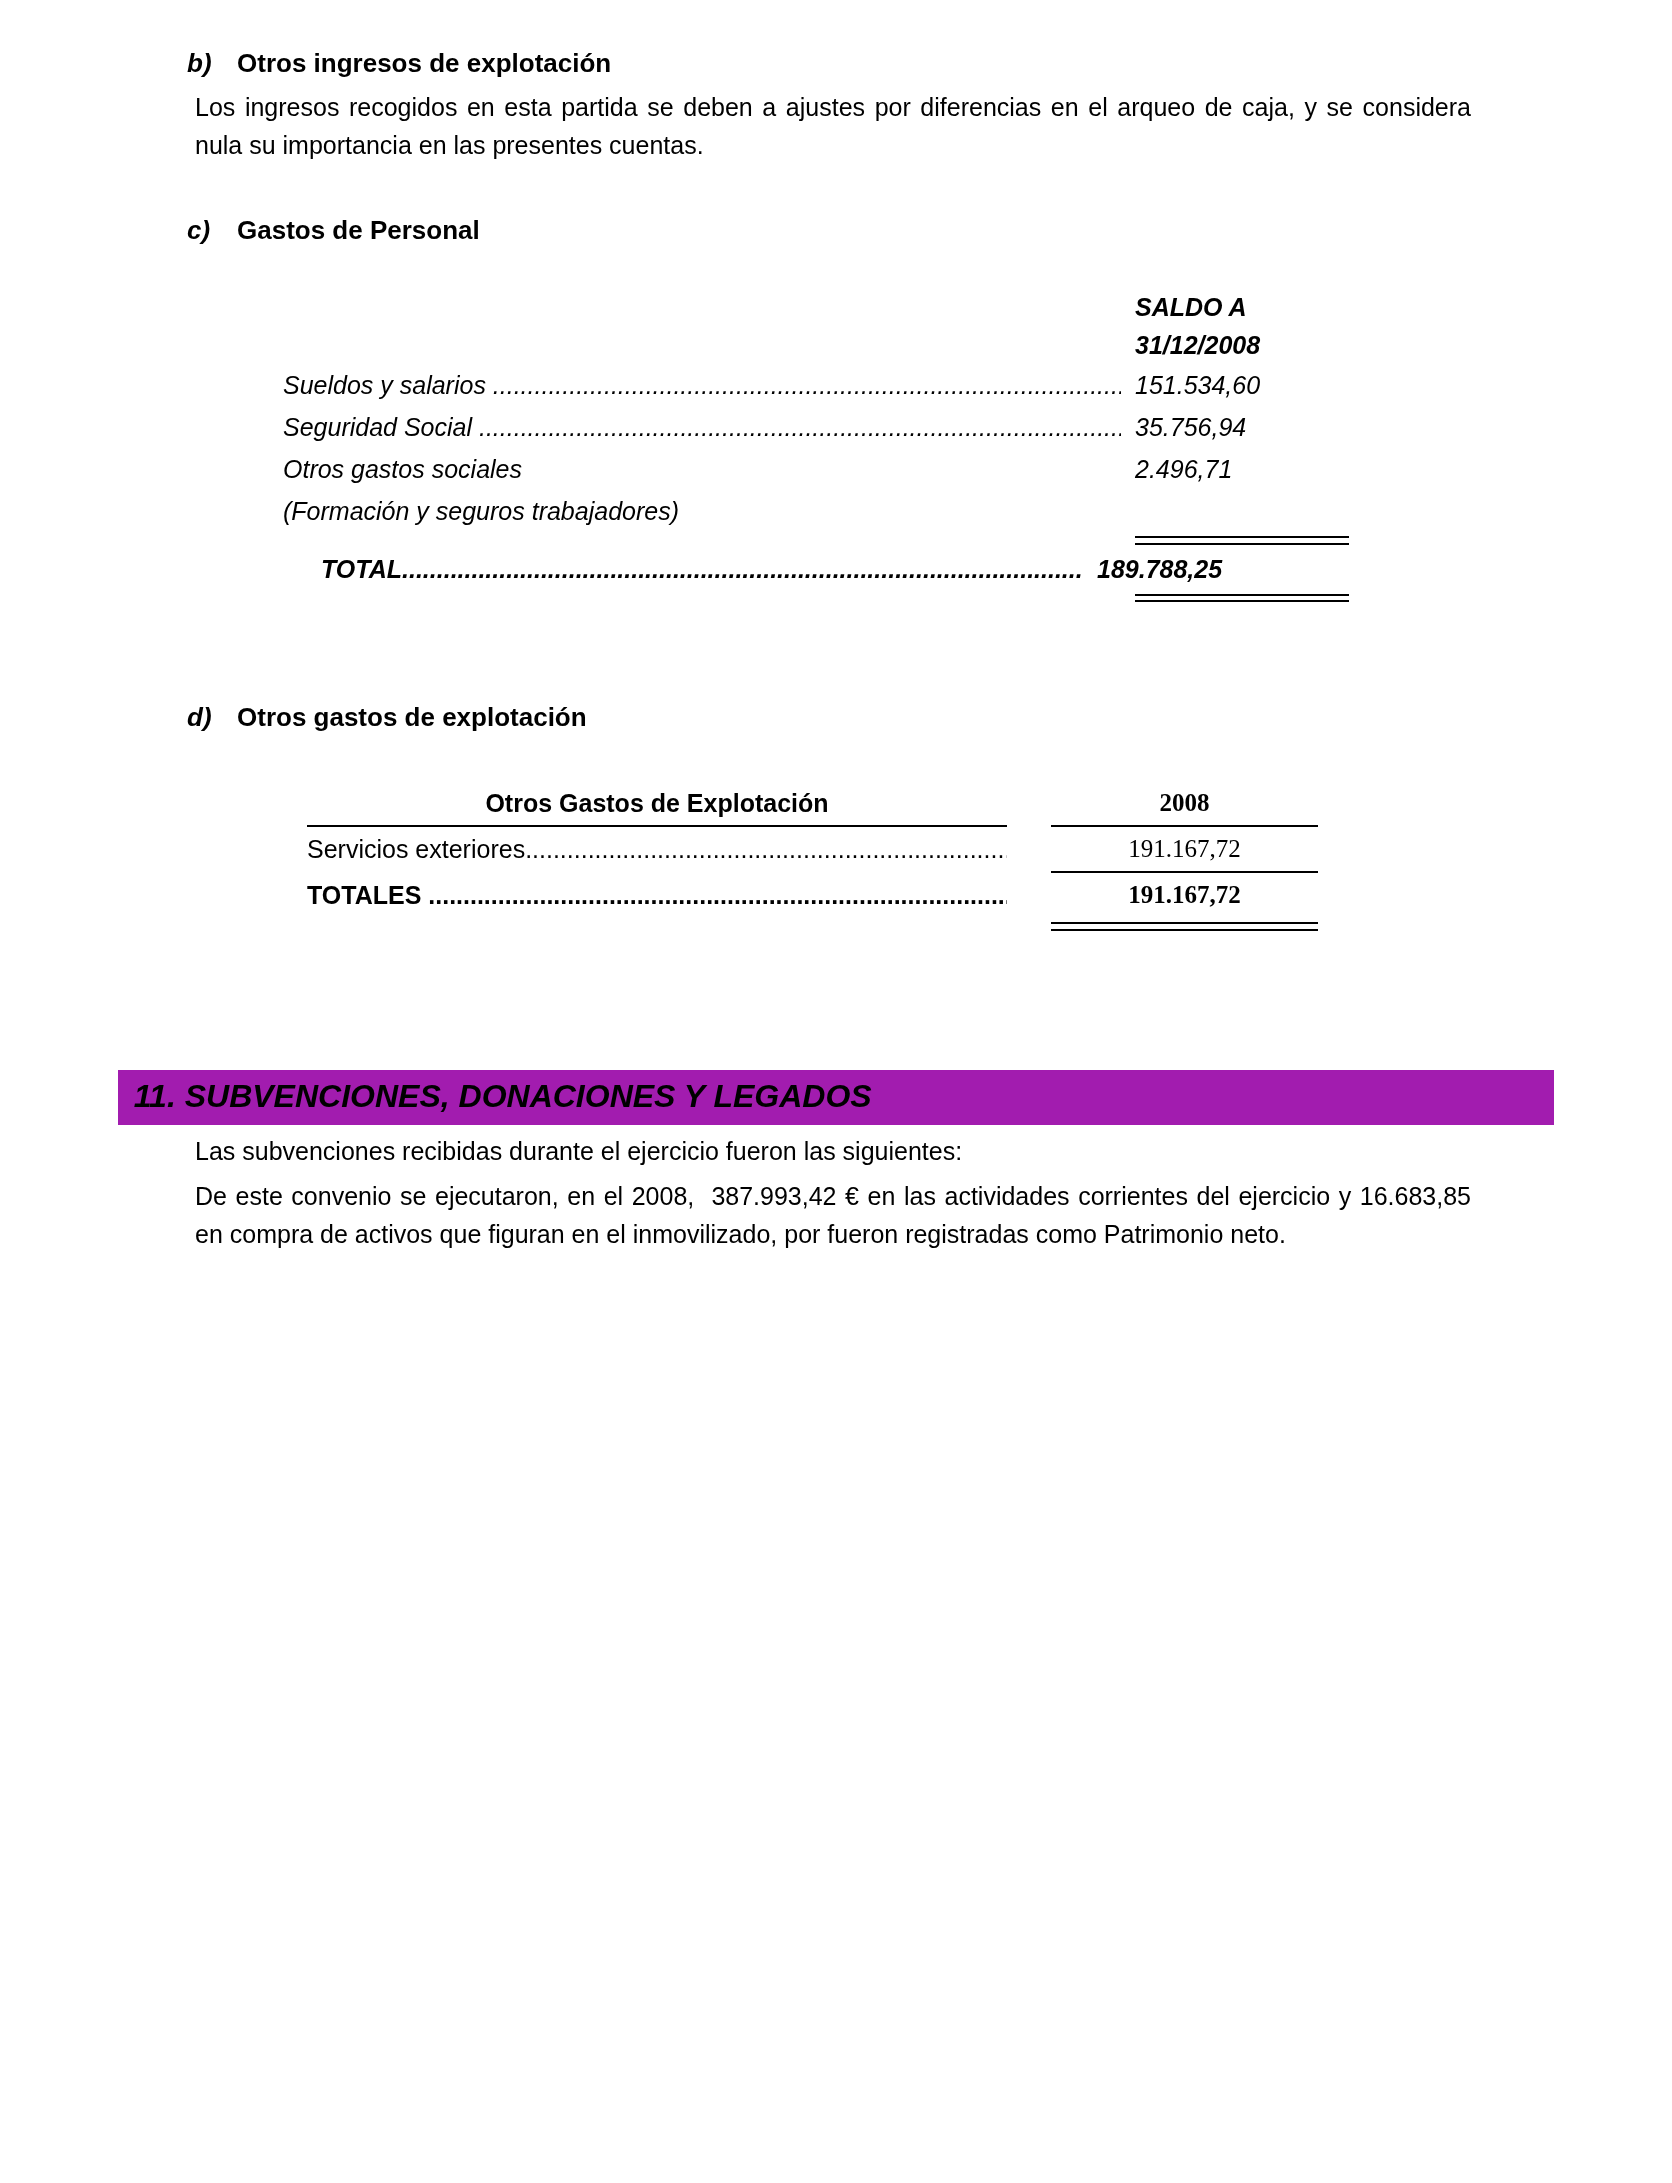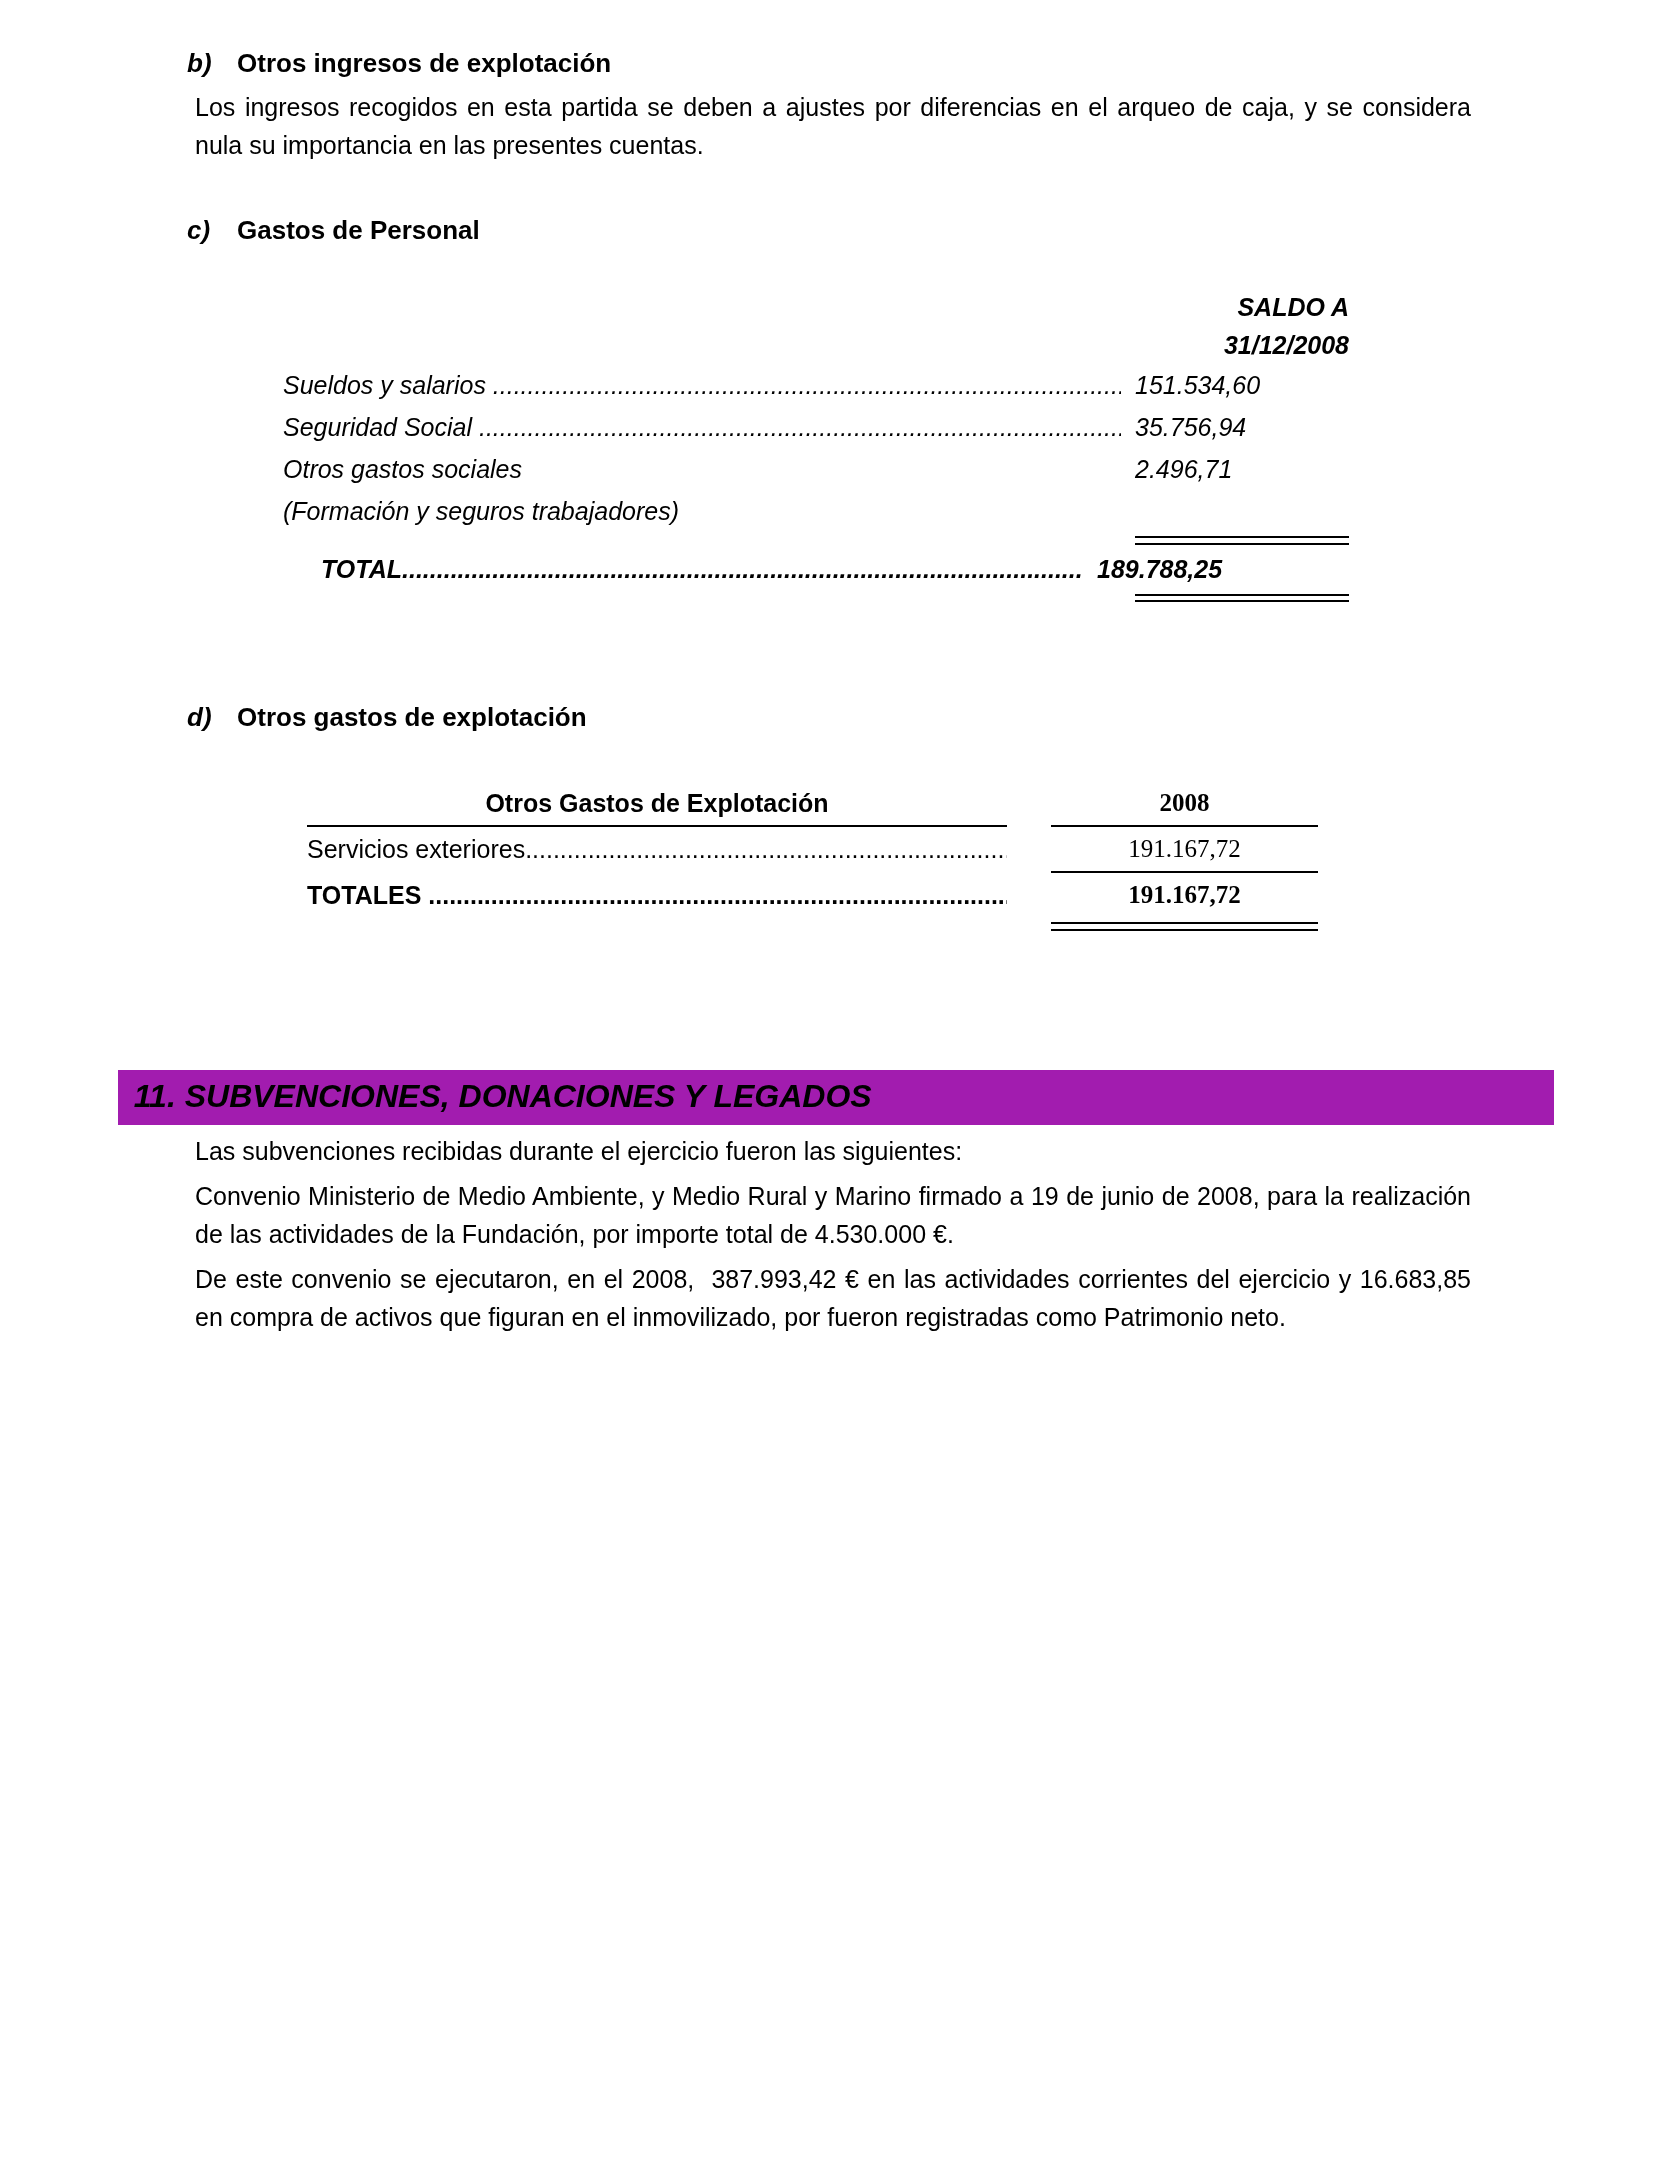--- a/index.html
+++ b/index.html
@@ -27,21 +27,21 @@
   .just { text-align: justify; }
   .mt-par { margin-top: 36px; }
   .mt-sec { margin-top: 49px; }
   .mt-secd { margin-top: 94px; }
 
   
   .ctable { margin-left: 96px; margin-top: 41px; font-style: italic; }
   .crow { display: flex; gap: 14px; line-height: 1.68; }
   .clabel { flex: 0 0 838px; white-space: nowrap; overflow: hidden; }
   .cvalue { flex: 0 0 214px; text-align: left; }
-  .chead { font-weight: bold; text-align: right; line-height: 1.5; }
+  .chead { font-weight: bold; text-align: left; line-height: 1.5; }
   .ctotal { font-weight: bold; }
   .ctotal .clabel { padding-left: 38px; flex: 0 0 800px; }
   .double-rule {
     border-top: 2.4px solid #000;
     border-bottom: 2.4px solid #000;
     height: 8.7px;
     margin: 3.9px 0 3.1px 0;
   }
 
   
@@ -149,18 +149,17 @@
         <div class="dlabel"></div>
         <div class="dvalue">
             <div class="double-rule"></div>
           </div>
       </div>
     </div>
 
     <div class="section-bar">11. SUBVENCIONES, DONACIONES Y LEGADOS</div>
 
     <p class="body mt-p1">Las subvenciones recibidas durante el ejercicio fueron las siguientes:</p>
-    <p class="body just mt-p2">Convenio Ministerio de Medio Ambiente, y Medio Rural y Marino firmado a 19 de junio de 2008, para la realización de las actividades de la Fundación, por importe total de 4.530.000 €.</p>
     <p class="body just mt-p3">De este convenio se ejecutaron, en el 2008, &nbsp;387.993,42 € en las actividades corrientes del ejercicio y 16.683,85 en compra de activos que figuran en el inmovilizado, por fueron registradas como Patrimonio neto.</p>
 
   </div>
 </div>
 
 
 </body></html>

